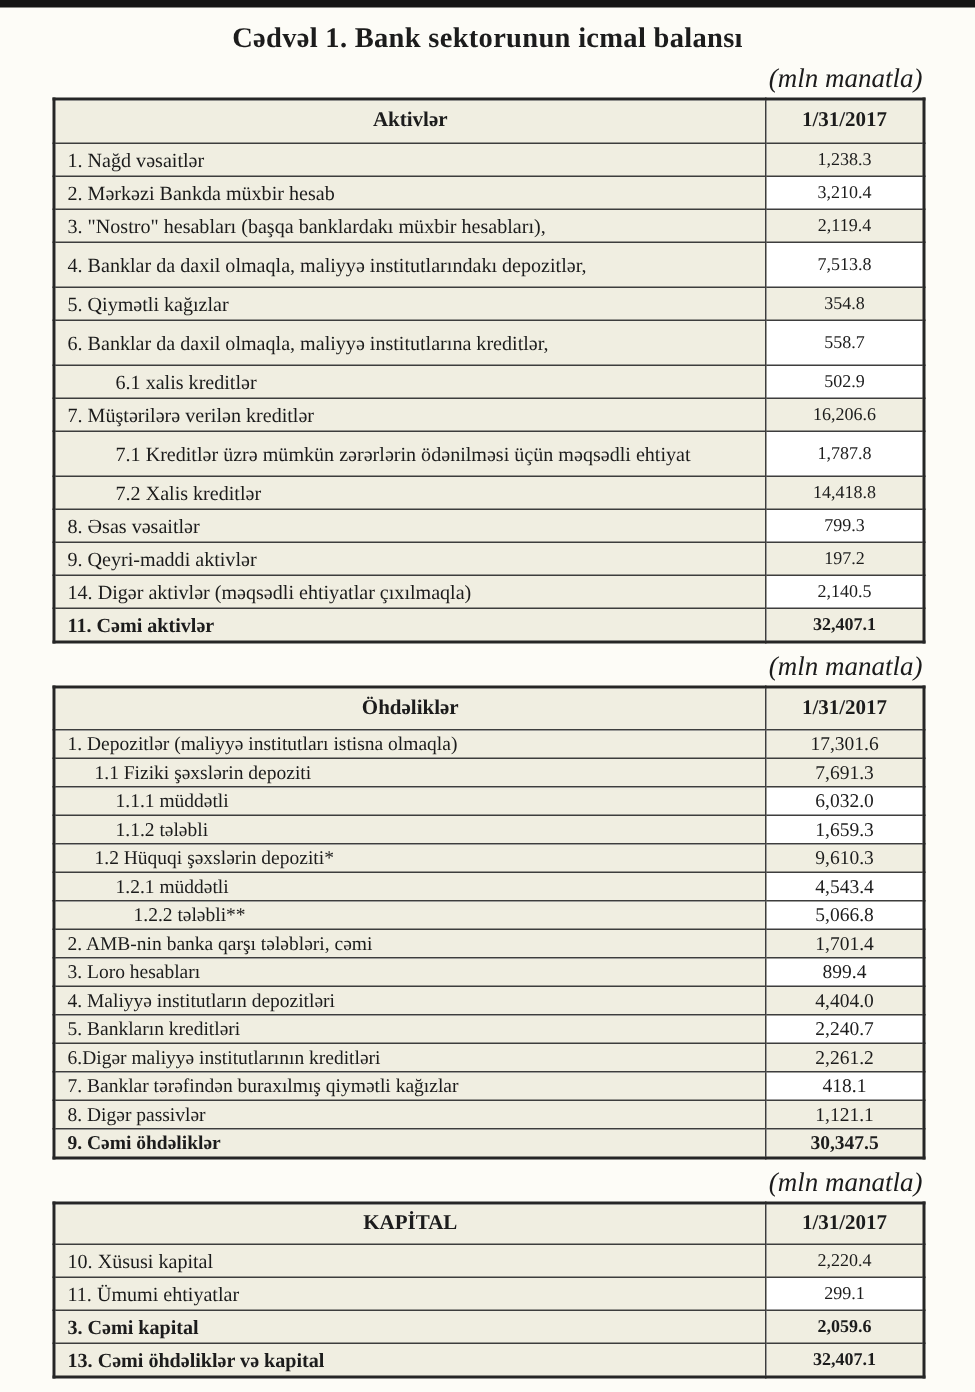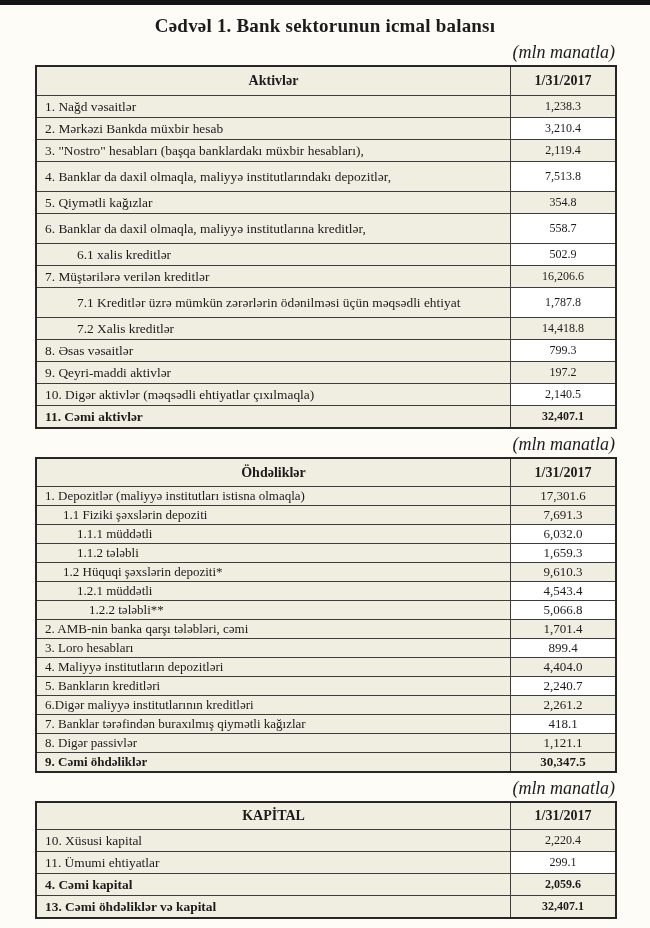--- a/index.html
+++ b/index.html
@@ -141,21 +141,21 @@
             </tr>
             <tr>
               <td class="label" style="padding-left: 8px;">8.  Əsas vəsaitlər</td>
               <td class="value val-white">799.3</td>
             </tr>
             <tr>
               <td class="label" style="padding-left: 8px;">9. Qeyri-maddi aktivlər</td>
               <td class="value">197.2</td>
             </tr>
             <tr>
-              <td class="label" style="padding-left: 8px;">10. Digər aktivlər (məqsədli ehtiyatlar çıxılmaqla)</td>
+              <td class="label" style="padding-left: 8px;">14. Digər aktivlər (məqsədli ehtiyatlar çıxılmaqla)</td>
               <td class="value val-white">2,140.5</td>
             </tr>
             <tr class="bold">
               <td class="label" style="padding-left: 8px;">11. Cəmi aktivlər</td>
               <td class="value">32,407.1</td>
             </tr>
           </tbody>
         </table>
       </div>
       <div class="section">
@@ -243,21 +243,21 @@
           <tbody>
             <tr>
               <td class="label" style="padding-left: 8px;">10. Xüsusi kapital</td>
               <td class="value">2,220.4</td>
             </tr>
             <tr>
               <td class="label" style="padding-left: 8px;">11. Ümumi ehtiyatlar</td>
               <td class="value val-white">299.1</td>
             </tr>
             <tr class="bold">
-              <td class="label" style="padding-left: 8px;">4. Cəmi kapital</td>
+              <td class="label" style="padding-left: 8px;">3. Cəmi kapital</td>
               <td class="value">2,059.6</td>
             </tr>
             <tr class="bold">
               <td class="label" style="padding-left: 8px;">13. Cəmi öhdəliklər və kapital</td>
               <td class="value">32,407.1</td>
             </tr>
           </tbody>
         </table>
       </div>
     </div>

